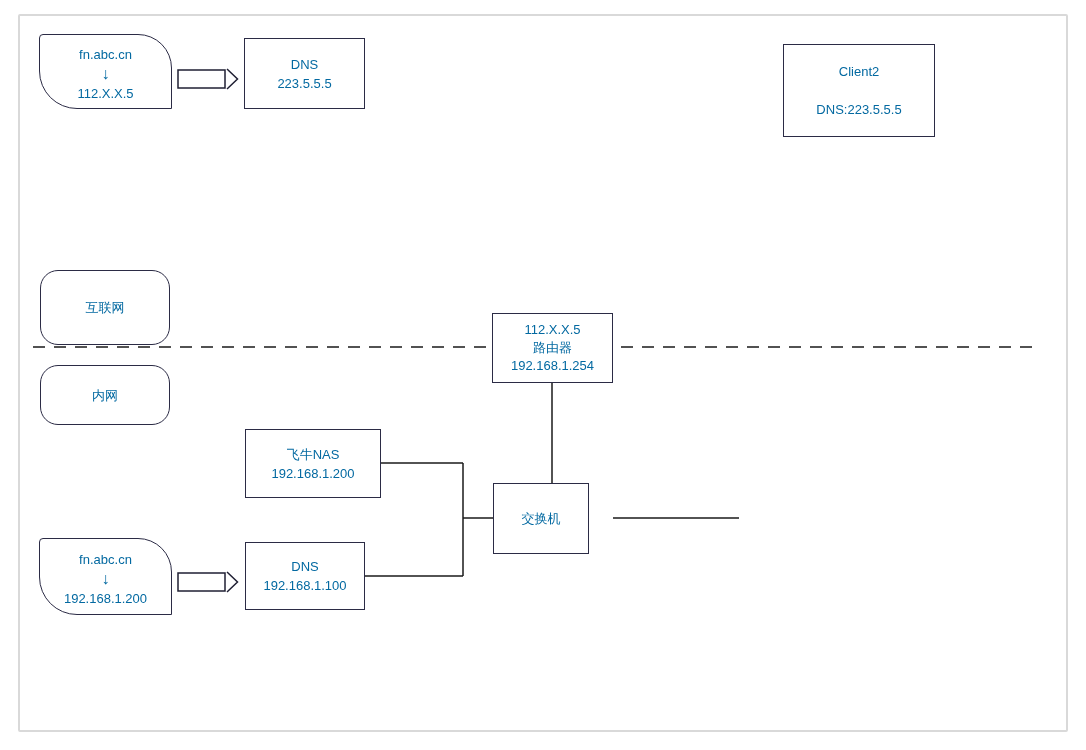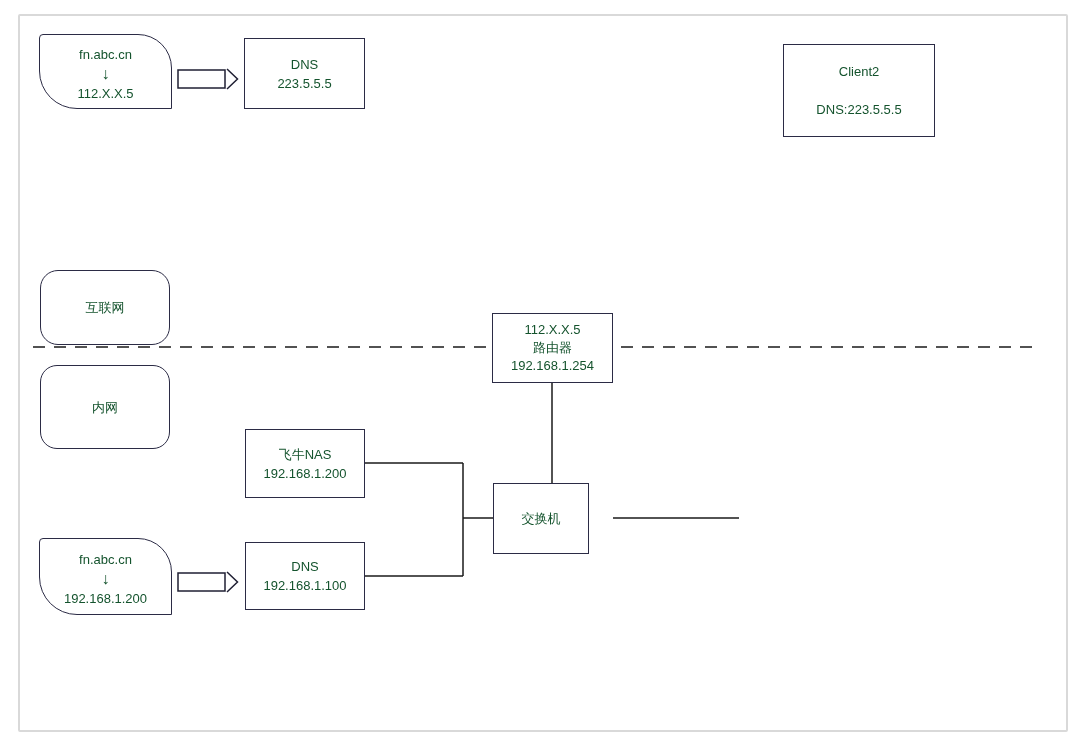--- a/index.html
+++ b/index.html
@@ -2,21 +2,21 @@
 <html><head>
 <meta charset="utf-8">
 <style>
   html, body { margin: 0; padding: 0; background: #ffffff; }
   .stage {
     position: relative;
     width: 1086px;
     height: 750px;
     background: #ffffff;
     font-family: "Liberation Sans", "DejaVu Sans", sans-serif;
-    color: #14532d;
+    color: #0369a1;
     font-size: 13px;
     overflow: hidden;
   }
   .canvas-border {
     position: absolute;
     left: 18px; top: 14px;
     width: 1050px; height: 718px;
     border: 2px solid #d9d9d9;
     border-radius: 2px;
     box-sizing: border-box;
@@ -84,31 +84,31 @@
   <div class="node client-node" style="left:739px; top:44px; width:152px; height:93px;">
     <span>Client2</span>
     <span class="spacer-row"></span>
     <span>DNS:223.5.5.5</span>
   </div>
 
   <div class="node rounded" style="left:40px; top:261px; width:130px; height:75px;">
     <span>互联网</span>
   </div>
 
-  <div class="node rounded" style="left:40px; top:356px; width:130px; height:84px;border-radius:17px;">
+  <div class="node rounded" style="left:40px; top:356px; width:130px; height:60px;">
     <span>内网</span>
   </div>
 
   <div class="node router-node" style="left:492px; top:313px; width:121px; height:70px;">
     <span>112.X.X.5</span>
     <span>路由器</span>
     <span>192.168.1.254</span>
   </div>
 
-  <div class="node" style="left:245px; top:429px; width:120px; height:69px;">
+  <div class="node" style="left:245px; top:429px; width:136px; height:69px;">
     <span>飞牛NAS</span>
     <span>192.168.1.200</span>
   </div>
 
   <div class="node" style="left:245px; top:542px; width:120px; height:68px;">
     <span>DNS</span>
     <span>192.168.1.100</span>
   </div>
 
   <div class="node" style="left:493px; top:483px; width:96px; height:71px;">

